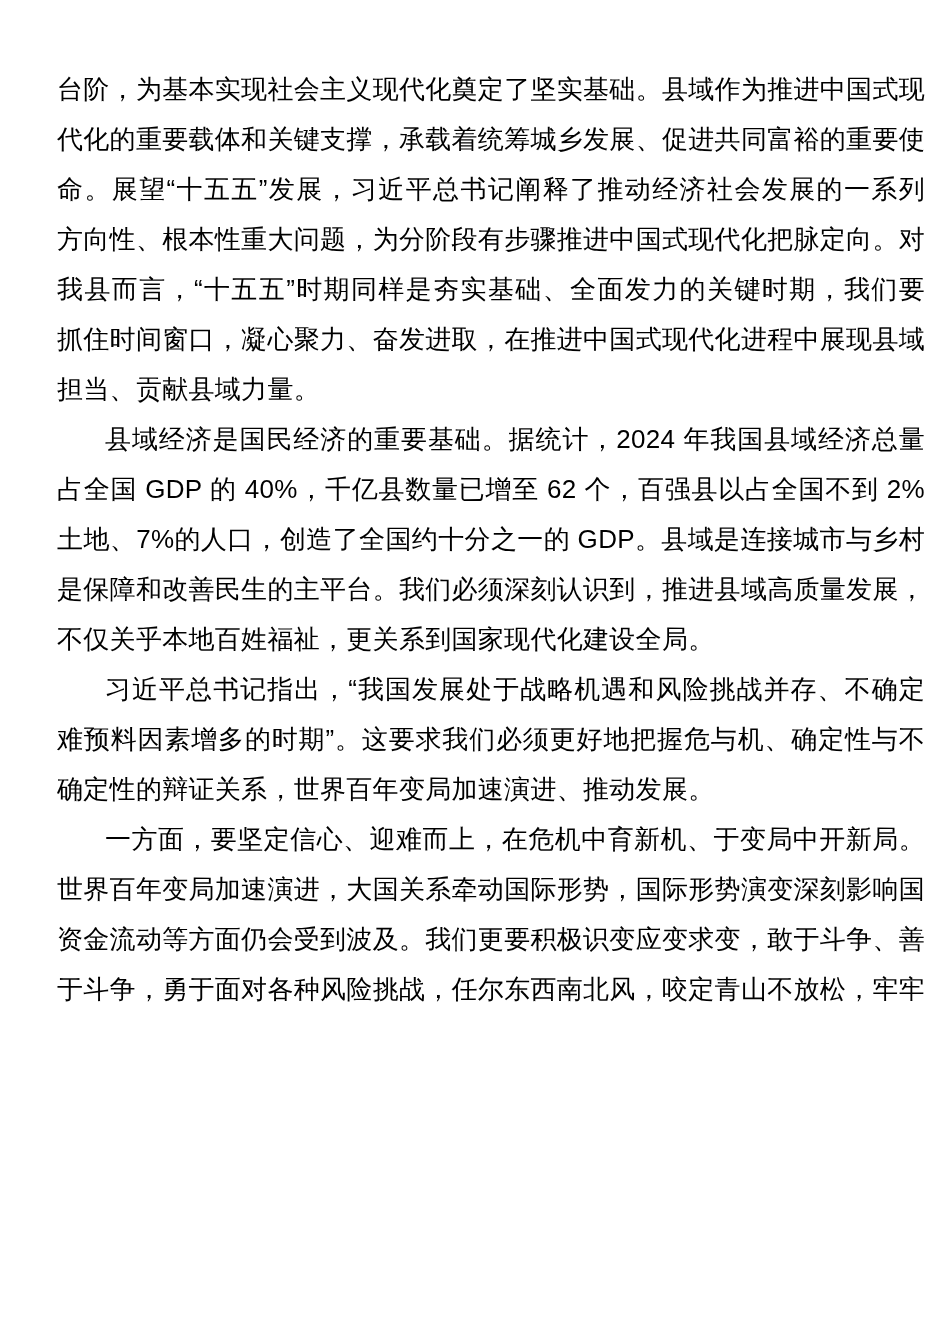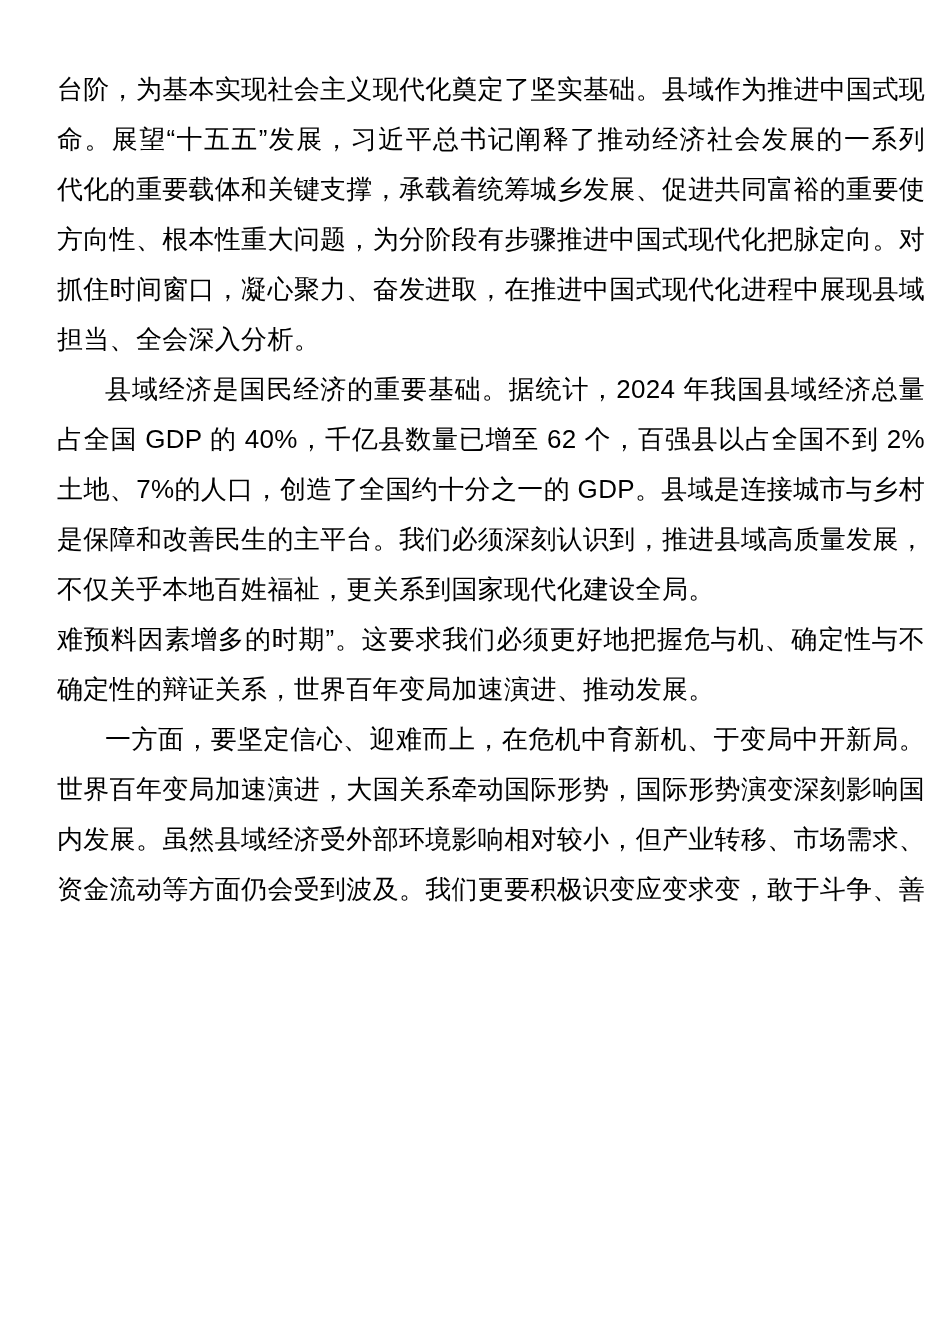--- a/index.html
+++ b/index.html
@@ -39,36 +39,38 @@
   .line.indent {
     text-indent: 48px;
   }
 </style>
 </head>
 <body style="background: rgb(255, 255, 255);">
 
 <div class="page" style="color: rgb(0, 0, 0);">
     <div class="paragraph">
       <div class="line">台阶，为基本实现社会主义现代化奠定了坚实基础。县域作为推进中国式现</div>
+      <div class="line">代化的重要载体和关键支撑，承载着统筹城乡发展、促进共同富裕的重要使</div>
       <div class="line">命。展望“十五五”发展，习近平总书记阐释了推动经济社会发展的一系列</div>
-      <div class="line">代化的重要载体和关键支撑，承载着统筹城乡发展、促进共同富裕的重要使</div>
       <div class="line">方向性、根本性重大问题，为分阶段有步骤推进中国式现代化把脉定向。对</div>
+      <div class="line">我县而言，“十五五”时期同样是夯实基础、全面发力的关键时期，我们要</div>
       <div class="line">抓住时间窗口，凝心聚力、奋发进取，在推进中国式现代化进程中展现县域</div>
-      <div class="line para-last">担当、全会深入分析。</div>
+      <div class="line para-last">担当、贡献县域力量。</div>
     </div>
     <div class="paragraph">
       <div class="line indent">县域经济是国民经济的重要基础。据统计，2024 年我国县域经济总量</div>
       <div class="line">占全国 GDP 的 40%，千亿县数量已增至 62 个，百强县以占全国不到 2%的</div>
       <div class="line">土地、7%的人口，创造了全国约十分之一的 GDP。县域是连接城市与乡村</div>
       <div class="line">是保障和改善民生的主平台。我们必须深刻认识到，推进县域高质量发展，</div>
       <div class="line para-last">不仅关乎本地百姓福祉，更关系到国家现代化建设全局。</div>
     </div>
     <div class="paragraph">
+      <div class="line indent">习近平总书记指出，“我国发展处于战略机遇和风险挑战并存、不确定</div>
       <div class="line">难预料因素增多的时期”。这要求我们必须更好地把握危与机、确定性与不</div>
       <div class="line para-last">确定性的辩证关系，世界百年变局加速演进、推动发展。</div>
     </div>
     <div class="paragraph">
       <div class="line indent">一方面，要坚定信心、迎难而上，在危机中育新机、于变局中开新局。</div>
       <div class="line">世界百年变局加速演进，大国关系牵动国际形势，国际形势演变深刻影响国</div>
-      <div class="line">内发展。虽然县域经济受外部环境影响相对较小，但产业转移、市场需求、</div>
       <div class="line">资金流动等方面仍会受到波及。我们更要积极识变应变求变，敢于斗争、善</div>
+      <div class="line">于斗争，勇于面对各种风险挑战，任尔东西南北风，咬定青山不放松，牢牢</div>
     </div>
   </div>
 
 </body></html>

